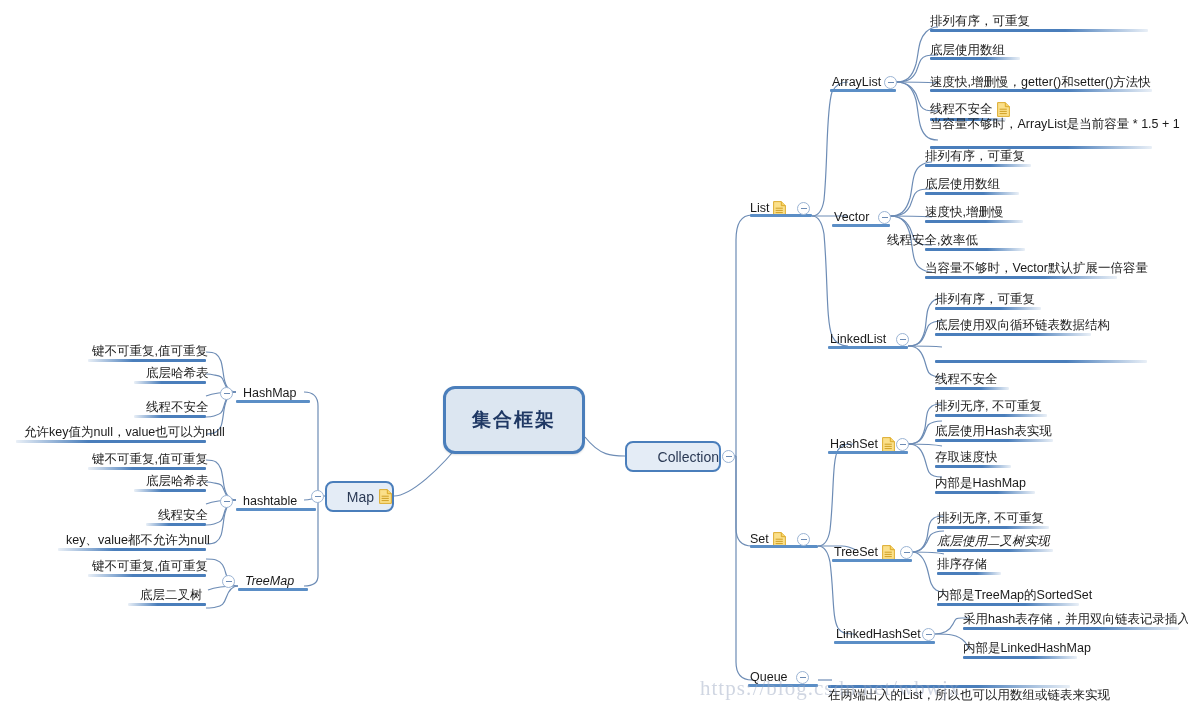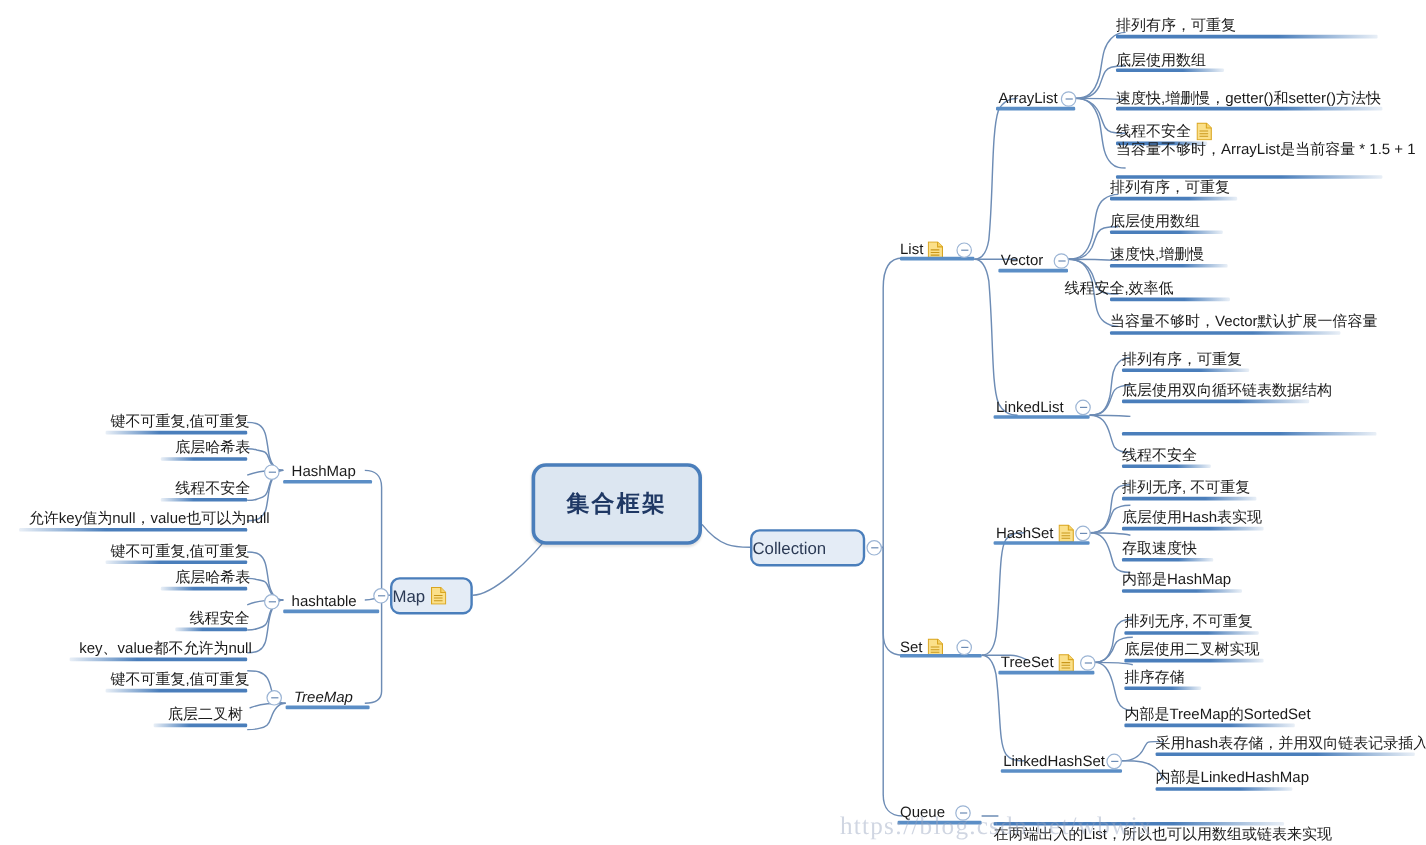--- a/index.html
+++ b/index.html
@@ -45,21 +45,21 @@
 
   
   .box-node {
     position: absolute;
     box-sizing: border-box;
     border: 2px solid #4a7ebb;
     border-radius: 8px;
     background: #e4ecf6;
     display: flex;
     align-items: center;
-    justify-content: flex-start;
+    justify-content: flex-end;
     gap: 5px;
     color: #2b3a55;
     font-size: 14px;
     white-space: nowrap;
   }
 
   
   .topic {
     position: absolute;
     white-space: nowrap;
@@ -411,21 +411,21 @@
     </svg>
   </div>
   <div class="topic-ul solid" style="left:832px; top:559px; width:80px;"></div>
   <div class="collapse" style="left:900px; top:546px;"></div>
 
   <div class="topic" style="left:937px; top:511px;">
     <span class="txt">排列无序, 不可重复</span>
   </div>
   <div class="topic-ul" style="left:937px; top:526px; width:112px;"></div>
 
-  <div class="topic" style="left:937px; top:534px;">
+  <div class="topic" style="left:937px; top:534px;font-style:italic;">
     <span class="txt">底层使用二叉树实现</span>
   </div>
   <div class="topic-ul" style="left:937px; top:549px; width:116px;"></div>
 
   <div class="topic" style="left:937px; top:557px;">
     <span class="txt">排序存储</span>
   </div>
   <div class="topic-ul" style="left:937px; top:572px; width:64px;"></div>
 
   <div class="topic" style="left:937px; top:588px;">

